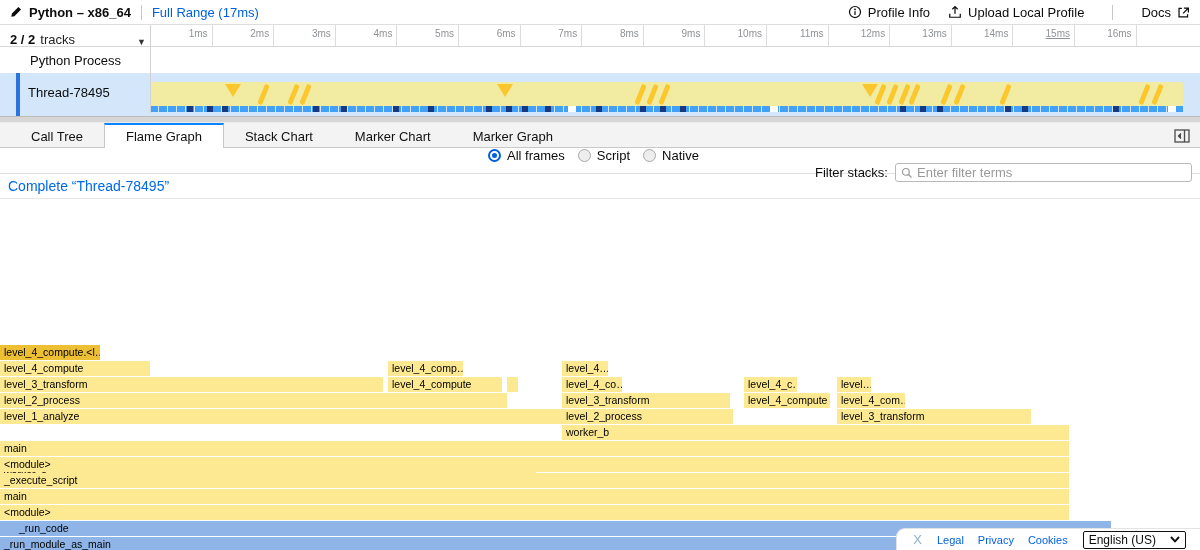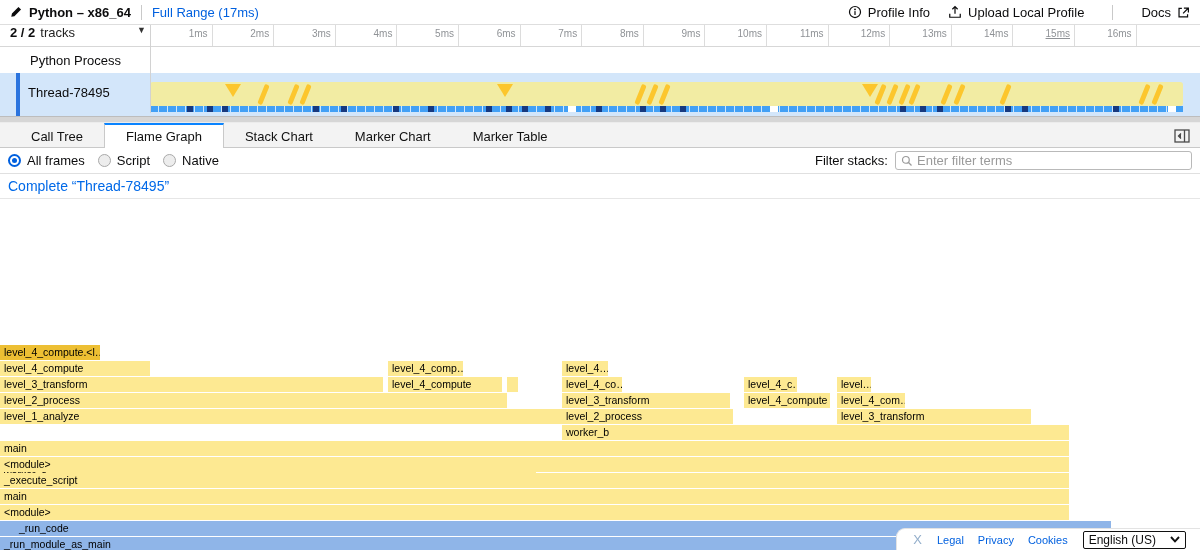--- a/index.html
+++ b/index.html
@@ -18,21 +18,21 @@
   
   .app-header{height:25px;display:flex;align-items:center;border-bottom:1px solid #dedede;padding:0 10px;}
   .name-btn{display:flex;align-items:center;gap:7px;font-weight:bold;font-size:13px;cursor:pointer;}
   .hdr-sep{width:1px;height:15px;background:#c9c9c9;margin:0 10px;}
   .full-range{color:var(--link-blue);font-size:13px;text-decoration:none;cursor:pointer;}
   .hdr-right{margin-left:auto;display:flex;align-items:center;gap:18px;}
   .hdr-btn{display:flex;align-items:center;gap:6px;font-size:13px;cursor:pointer;}
 
   
   .ruler-row{height:22px;position:relative;border-bottom:1px solid #d7d7d7;font-size:13px;}
-  .tracks-btn{position:absolute;left:10px;top:0;height:22px;width:140px;display:flex;align-items:flex-start;cursor:pointer;}
+  .tracks-btn{position:absolute;left:10px;top:0;height:22px;width:140px;display:flex;align-items:flex-end;cursor:pointer;}
   .tracks-count{font-weight:bold;margin-right:5px;}
   .tracks-word{color:#222;}
   .tracks-caret{margin-left:auto;margin-right:4px;font-size:9px;color:#333;}
   .tick-label{position:absolute;top:3px;width:56px;text-align:right;font-size:10px;color:#8f9296;}
   .tick-line{position:absolute;top:0;bottom:0;width:1px;background:#dcdcdc;}
   .col-divider{position:absolute;left:150px;top:25px;height:88px;width:1px;background:#d2d2d2;z-index:1;}
 
   
   .process-row{height:26px;display:flex;align-items:center;padding-left:30px;font-size:13px;background:#fff;}
   .thread-row{height:43px;background:var(--thread-bg);position:relative;}
@@ -48,21 +48,21 @@
   .gap-seg{position:absolute;top:0;bottom:0;width:8px;background:#fff;}
   .divider-strip{height:7px;background:#d6d6d6;border-top:1px solid #bdbdbd;border-bottom:1px solid #ececec;}
 
   
   .tab-bar{height:25px;background:#f3f3f3;border-bottom:1px solid #c9c9c9;display:flex;align-items:stretch;padding-left:10px;position:relative;}
   .tab{display:flex;align-items:center;padding:0 21px;font-size:13px;color:#111;cursor:pointer;border-top:2px solid transparent;}
   .tab.active{background:#fff;border-left:1px solid #c9c9c9;border-right:1px solid #c9c9c9;border-top:2px solid var(--accent-blue);margin-bottom:-1px;}
   .sidebar-toggle{position:absolute;right:9px;top:4px;width:18px;height:17px;display:flex;align-items:center;justify-content:center;cursor:pointer;}
 
   
-  .filter-row{height:26px;display:flex;align-items:center;padding:0 8px;border-bottom:1px solid #e0e0e0;background:#fff;}
+  .filter-row{height:26px;display:flex;align-items:center;padding:0 8px;border-bottom:1px solid #e0e0e0;background:#fff;flex-direction:column;}
   .radio-opt{display:flex;align-items:center;gap:6px;font-size:13px;margin-right:13px;cursor:pointer;}
   .radio{width:13px;height:13px;border-radius:50%;border:1px solid #a9a9a9;background:#ededed;position:relative;}
   .radio.checked{border:2px solid var(--link-blue);background:#fff;}
   .radio.checked::after{content:"";position:absolute;left:2px;top:2px;width:5px;height:5px;border-radius:50%;background:var(--link-blue);}
   .filter-right{margin-left:auto;display:flex;align-items:center;gap:7px;}
   .filter-label{font-size:13px;}
   .search-box{width:297px;height:19px;border:1px solid #b9b9b9;border-radius:3px;background:#fff;display:flex;align-items:center;padding:0 5px;gap:4px;}
   .search-box input{border:none;outline:none;flex:1;font-size:13px;font-family:inherit;color:#333;padding:0;background:transparent;}
   .search-box input::placeholder{color:#9a9a9a;}
 
@@ -239,21 +239,21 @@
     <div class="tab active">
       <span>Flame Graph</span>
     </div>
     <div class="tab">
       <span>Stack Chart</span>
     </div>
     <div class="tab">
       <span>Marker Chart</span>
     </div>
     <div class="tab">
-      <span>Marker Table</span>
+      <span>Marker Graph</span>
     </div>
     <div class="sidebar-toggle">
     <svg width="16" height="14" viewBox="0 0 16 14" fill="none" stroke="#4a4a4a" stroke-width="1.3">
       <rect x="1" y="1" width="14" height="12"></rect>
         <line x1="10.5" y1="1" x2="10.5" y2="13"></line>
         <path d="M7 4.5L4.5 7L7 9.5" fill="#4a4a4a"></path>
     </svg>
   </div>
 </div>
 

